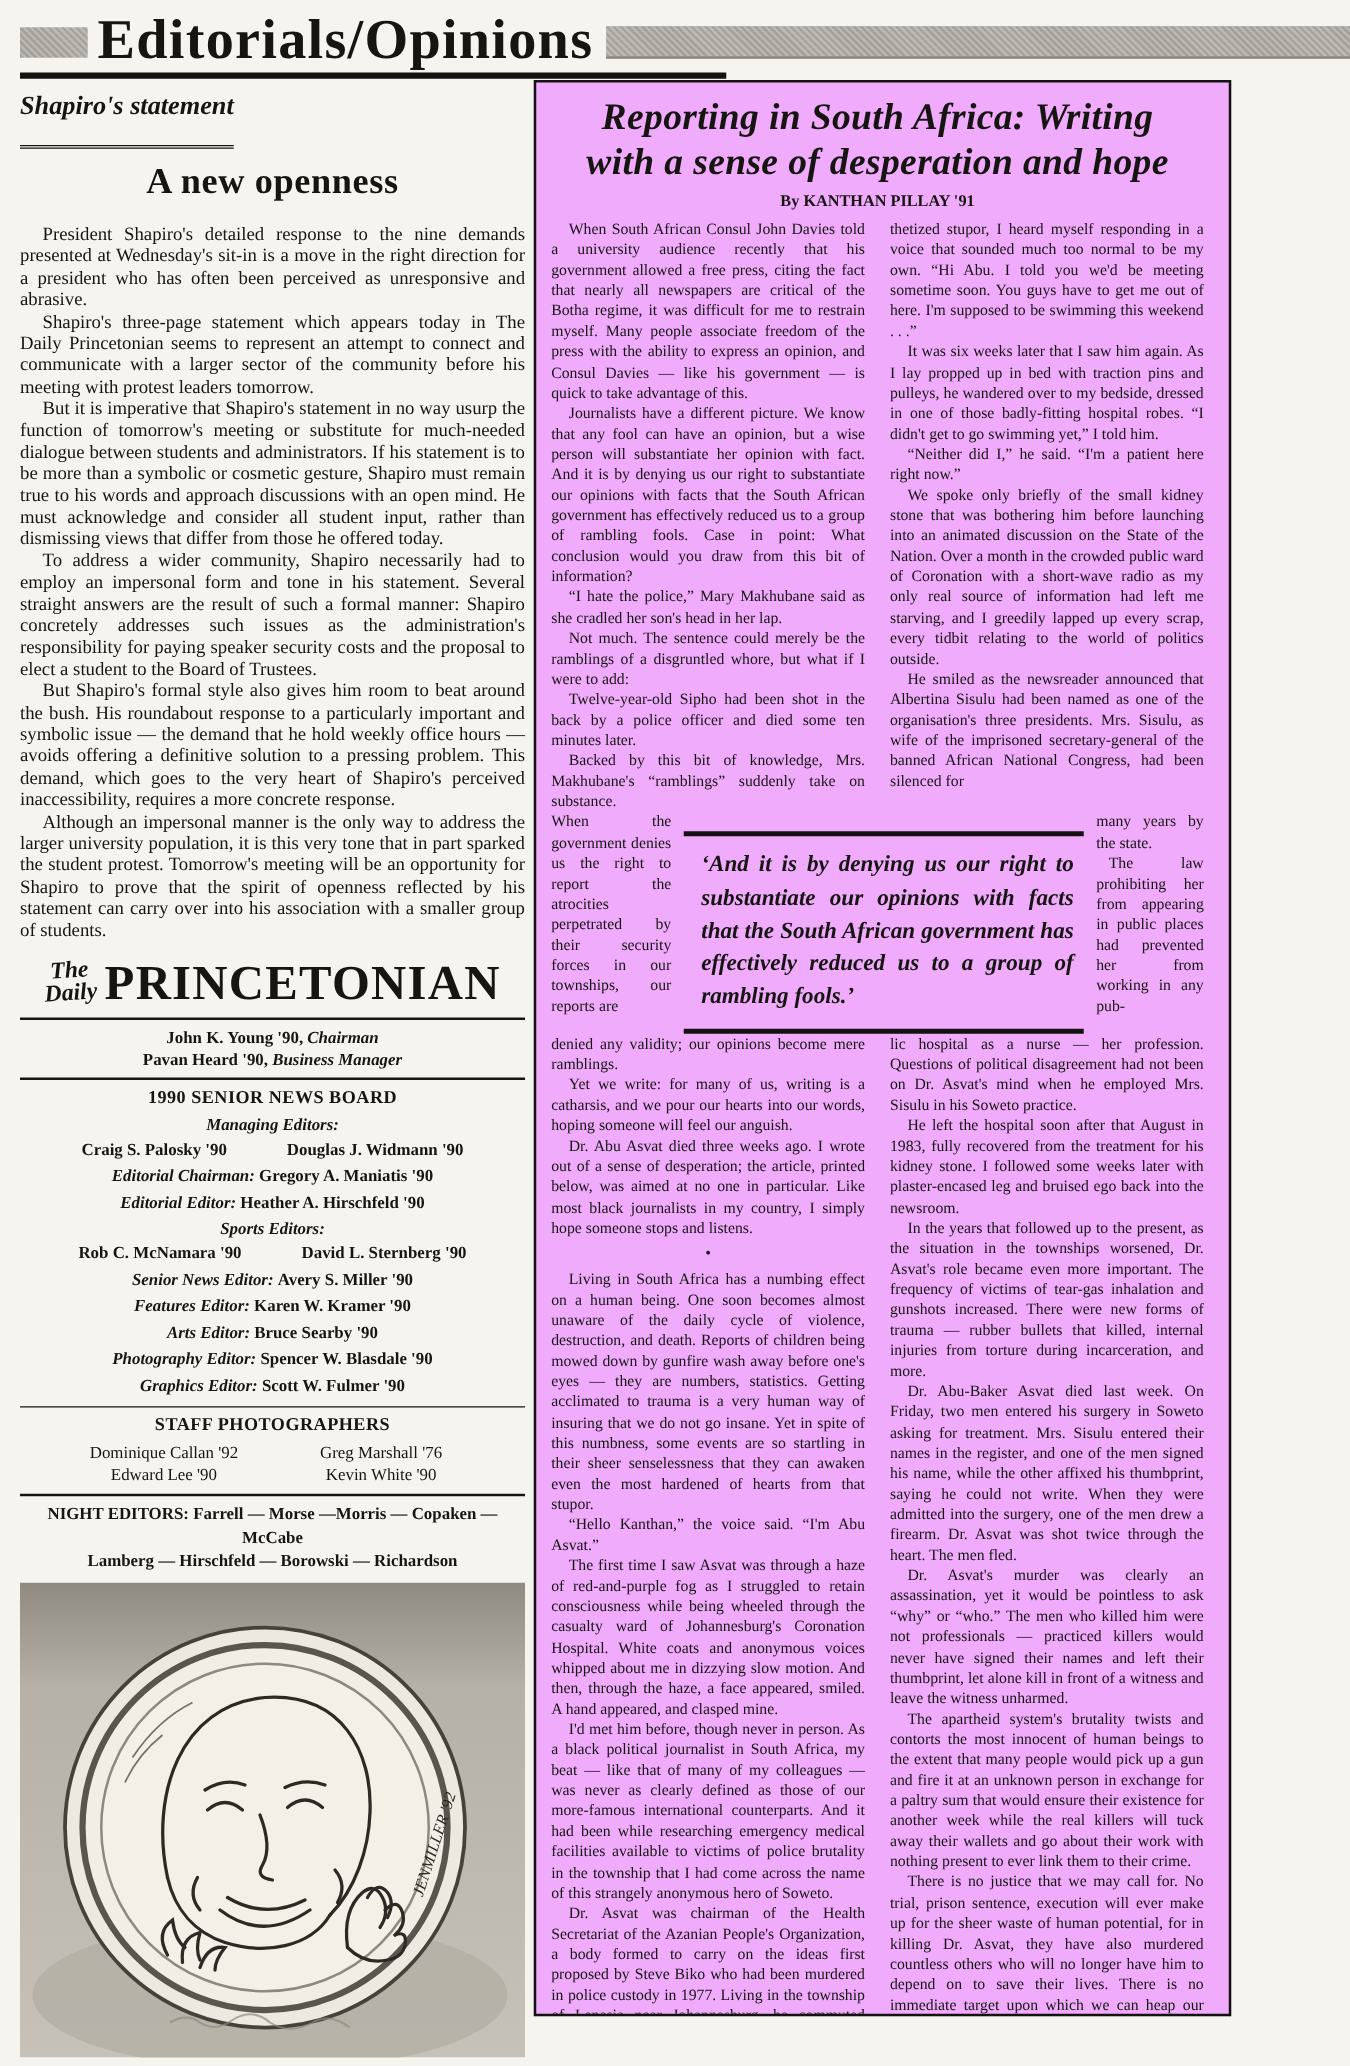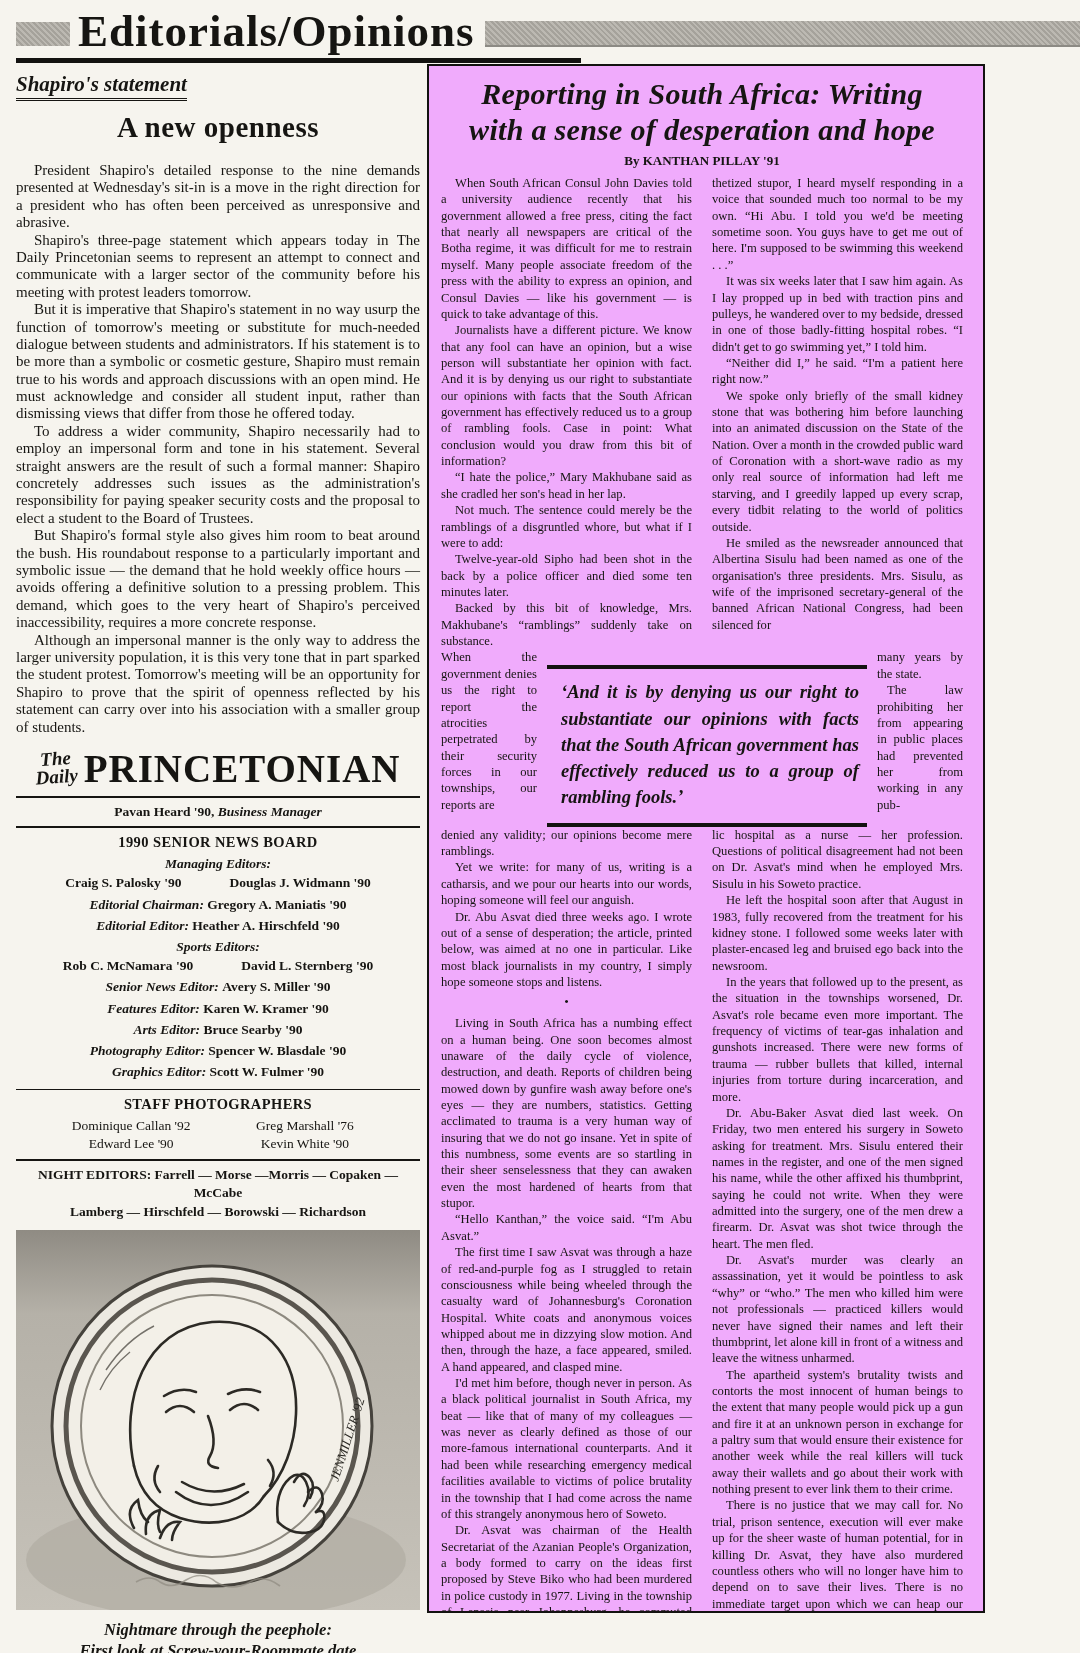--- a/index.html
+++ b/index.html
@@ -13,21 +13,21 @@
   .banner-row{display:flex;align-items:center;height:46px;}
   .gray-block{height:24px;background:#b2afa8;
     background-image:repeating-linear-gradient(45deg,#a5a29b 0 2px,#bcb9b2 2px 4px);}
   .gray-left{width:54px;margin-top:6px;}
   .gray-right{flex:1;margin-top:6px;border-bottom:2px solid #8c8a84;}
   .banner-title{font-size:45px;font-weight:bold;letter-spacing:1px;padding:0 10px 0 8px;white-space:nowrap;}
   .banner-rule{position:absolute;left:0;top:50px;width:565px;height:5px;background:#131210;}
   
   .left-col{position:absolute;left:16px;top:72px;width:404px;}
   .kicker{font-size:21px;font-weight:bold;font-style:italic;display:inline-block;
-    border-bottom:3px double #161512;padding-bottom:1px;}
+    border-bottom:3px double #161512;padding-bottom:19px;}
   .ed-headline{font-size:29px;font-weight:bold;text-align:center;margin:10px 0 18px 0;letter-spacing:.5px;}
   .ed-body p{margin:0;font-size:15px;line-height:1.16;text-align:justify;text-indent:18px;}
   
   .masthead{margin-top:10px;}
   .logo-row{display:flex;align-items:center;justify-content:center;gap:6px;margin:2px 0 4px 0;}
   .logo-the-daily{font-style:italic;font-weight:bold;font-size:19px;line-height:.95;text-align:center;
     transform:rotate(-4deg);}
   .logo-name{font-size:39px;font-weight:bold;letter-spacing:1px;}
   .mast-rule{height:2px;background:#161512;margin:5px 0;}
   .mast-rule.thin{height:1.5px;}
@@ -92,20 +92,21 @@
     <div class="masthead">
       <div class="logo-row">
         <div class="logo-the-daily">
           <div>The</div>
           <div>Daily</div>
         </div>
         <div class="logo-name">PRINCETONIAN</div>
       </div>
       <div class="mast-rule"></div>
       <div class="mast-center">
+        <div><b><span>John K. Young '90,</span> <span class="ital">Chairman</span></b></div>
         <div><b><span>Pavan Heard '90,</span> <span class="ital">Business Manager</span></b></div>
       </div>
       <div class="mast-rule thin"></div>
       <div class="mast-center">
         <div class="board-title">1990 SENIOR NEWS BOARD</div>
         <div class="role-line"><span class="role-label">Managing Editors:</span></div>
         <div class="two-names">
           <b>Craig S. Palosky '90</b>
           <b>Douglas J. Widmann '90</b>
         </div>

